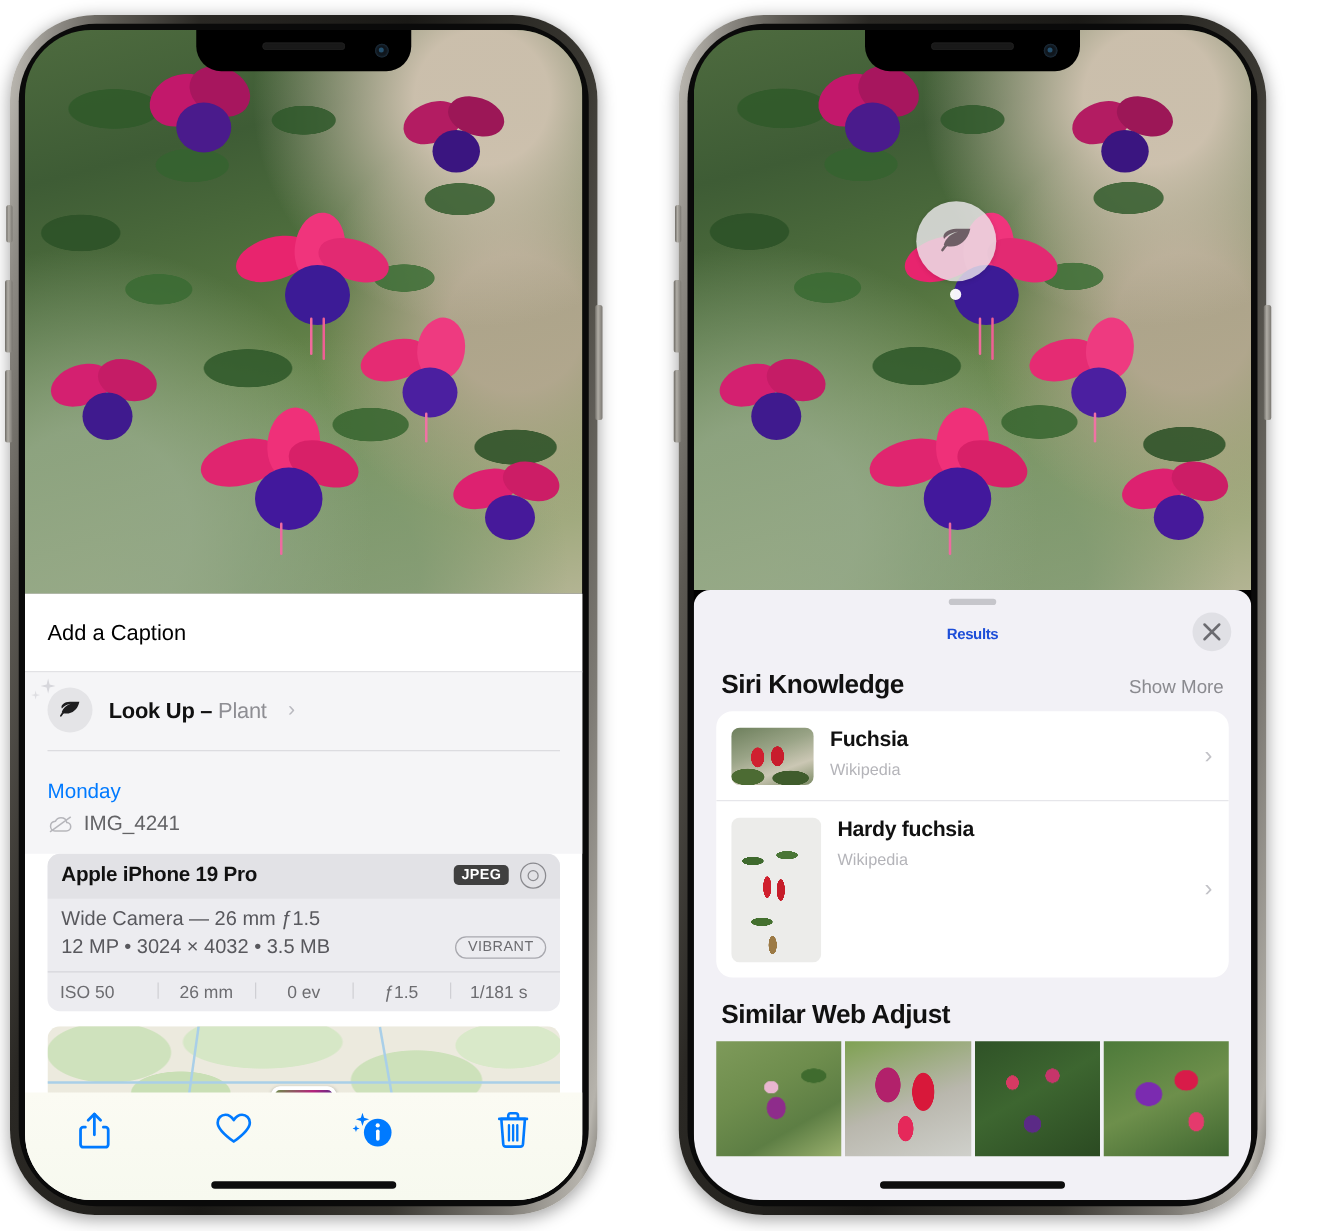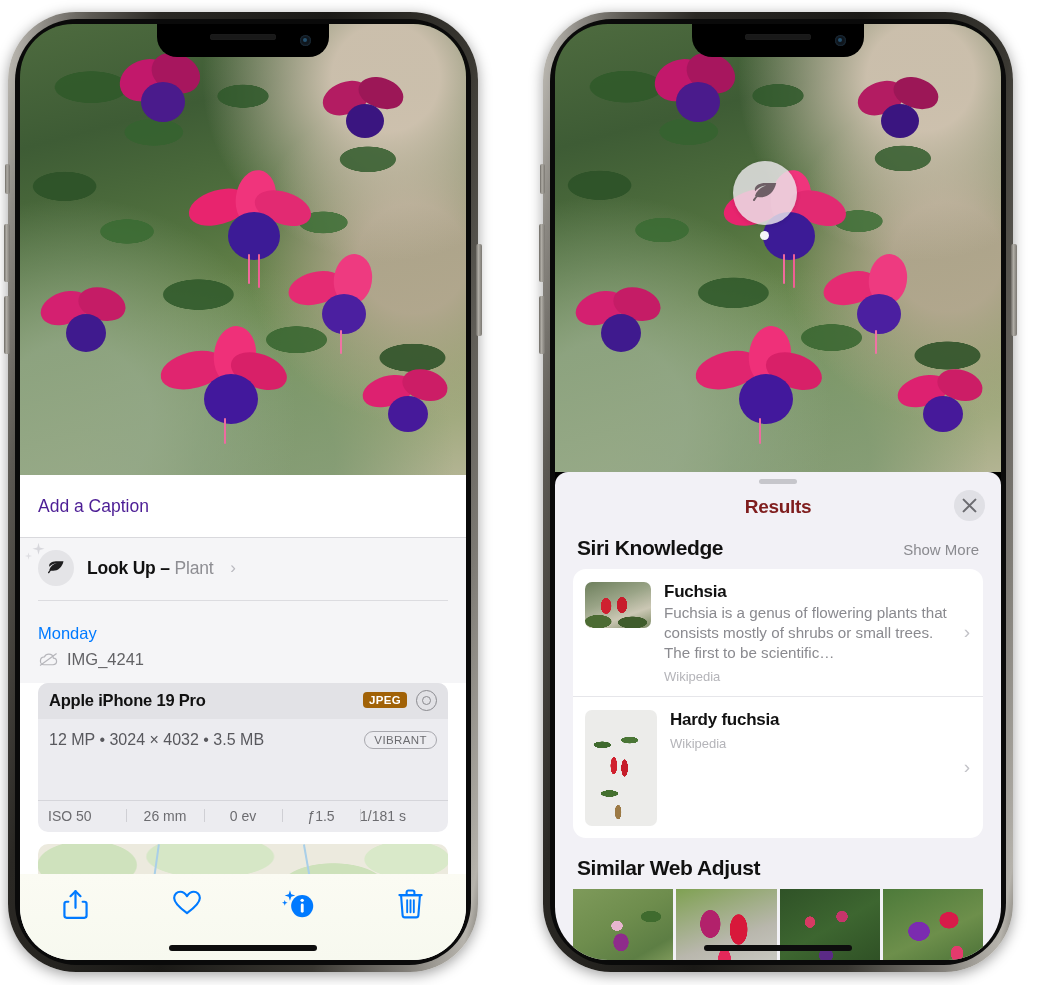--- a/index.html
+++ b/index.html
@@ -93,21 +93,21 @@
   .bloom .cor{ position:absolute; border-radius:50%; }
   .bloom .sta{ position:absolute; width:2px; border-radius:1px; }
 
   
   .sheet{ position:absolute; left:0; right:0; bottom:0; }
 
   
   .info{ background:#ffffff; top:451px; }
   .cap-row{ height:63px; display:flex; align-items:center; padding:0 18px;
     background:#fff; border-bottom:.5px solid #d9d9dd; }
-  .cap-ph{ font-size:17.5px; color:#4c1d95; }
+  .cap-ph{ font-size:17.5px; color:#000000; }
 
   .lookup-wrap{ background:#f5f5f7; padding:12px 18px 11px; }
   .lookup{ display:flex; align-items:center; gap:13px; position:relative; }
   .leafbadge{ width:36px; height:36px; border-radius:50%; background:#e4e4e7;
     display:flex; align-items:center; justify-content:center; flex:0 0 auto; position:relative; }
   .sparkA{ position:absolute; left:-7px; top:-8px; width:15px; height:15px; }
   .sparkB{ position:absolute; left:-14px; top:2px; width:9px; height:9px; }
   .lu-txt{ font-size:17.5px; font-weight:700; color:#111; letter-spacing:-.2px; }
   .lu-txt .sub{ font-weight:400; color:#8e8e93; }
   .chev{ color:#b9b9bf; font-size:17px; margin-left:4px; }
@@ -118,36 +118,36 @@
   .date-txt{ font-size:16.5px; font-weight:700; color:#111; letter-spacing:-.2px; }
   .adjust{ font-size:16.5px; color:#007AFF; }
   .fname{ display:flex; align-items:center; gap:8px; margin-top:7px; }
   .fname .nm{ font-size:16.5px; color:#636366; }
 
   .exif{ margin:0 18px; background:#ececf0; border-radius:10px; overflow:hidden; }
   .exif-hd{ display:flex; align-items:center; justify-content:space-between;
     padding:7px 11px 8px; background:#e2e2e6; }
   .exif-hd .dev{ font-size:16.5px; font-weight:700; color:#111; letter-spacing:-.2px; }
   .hd-right{ display:flex; align-items:center; gap:9px; }
-  .jpeg{ background:#a16207; color:#fff; font-size:11.5px; font-weight:700;
+  .jpeg{ background:#404040; color:#fff; font-size:11.5px; font-weight:700;
     padding:2px 6px; border-radius:4px; letter-spacing:.3px; }
   .raptor{ width:21px; height:21px; border-radius:50%; border:1.6px solid #8a8a8f;
     display:flex; align-items:center; justify-content:center; }
   .raptor i{ width:9px; height:9px; border-radius:50%; border:1.6px solid #8a8a8f; display:block; }
   .exif-bd{ padding:8px 11px 10px; }
   .exif-bd .l1{ font-size:16px; color:#58585d; }
   .exif-l2{ display:flex; align-items:flex-end; justify-content:space-between; margin-top:4px; }
   .exif-l2 .l2{ font-size:16px; color:#58585d; }
   .vibrant{ font-size:11.5px; color:#6c6c70; border:1px solid #a8a8ae;
     border-radius:9px; padding:2px 9px; letter-spacing:.4px; }
   .exif-ft{ display:flex; align-items:center; border-top:.5px solid #d5d5da;
-    padding:7px 10px 8px;margin-top:41px; }
+    padding:7px 10px 8px; }
   .exif-ft .cell{ flex:1; text-align:center; font-size:14px; color:#6c6c70; position:relative; }
   .exif-ft .cell:first-child{ text-align:left; }
-  .exif-ft .cell:last-child{ text-align:left; }
+  .exif-ft .cell:last-child{ text-align:center; }
   .exif-ft .cell+.cell::before{ content:""; position:absolute; left:0; top:1px;
     width:1px; height:13px; background:#cfcfd4; }
 
   .mapwrap{ margin:12px 18px 0; height:70px; border-radius:10px 10px 0 0; overflow:hidden; position:relative; }
   .map{ position:absolute; inset:0;
     background:
       radial-gradient(ellipse 70px 34px at 12% 30%, #cfe2bd 0 70%, transparent 72%),
       radial-gradient(ellipse 90px 30px at 42% 18%, #d6e7c6 0 70%, transparent 72%),
       radial-gradient(ellipse 74px 34px at 72% 62%, #cde1ba 0 70%, transparent 72%),
       radial-gradient(ellipse 60px 26px at 90% 22%, #d9e9c9 0 70%, transparent 72%),
@@ -162,21 +162,21 @@
 
   .toolbar{ position:absolute; left:0; right:0; bottom:0; height:86px;
     background:linear-gradient(180deg,#fbfbf3,#f7f9ef);
     display:flex; align-items:flex-start; padding-top:15px; }
   .tb{ flex:1; display:flex; justify-content:center; }
 
   
   .results{ top:448px; background:#f2f1f6; border-radius:13px 13px 0 0; overflow:hidden; }
   .grabber{ width:38px; height:5px; border-radius:3px; background:#c6c6cb; margin:7px auto 0; }
   .res-hd{ position:relative; height:46px; display:flex; align-items:center; justify-content:center; }
-  .res-title{ font-size:19px; font-weight:700; color:#7f1d1d; letter-spacing:-.3px; }
+  .res-title{ font-size:12px; font-weight:700; color:#1d4ed8; letter-spacing:-.3px; }
   .closebtn{ position:absolute; right:16px; top:6px; width:31px; height:31px; border-radius:50%;
     background:#e0e0e5; display:flex; align-items:center; justify-content:center; }
   .sec-hd{ display:flex; align-items:baseline; justify-content:space-between; padding:6px 22px 9px; }
   .sec-t{ font-size:21px; font-weight:700; color:#111; letter-spacing:-.4px; }
   .sec-a{ font-size:15px; color:#8a8a8f; }
   .cards{ margin:0 18px; background:#fff; border-radius:13px; overflow:hidden; }
   .card{ display:flex; align-items:flex-start; gap:13px; padding:13px 12px 12px; position:relative; }
   .card+.card{ border-top:.5px solid #e6e6ea; }
   .thumb{ flex:0 0 auto; border-radius:7px; overflow:hidden; position:relative; }
   .t1{ width:66px; height:46px;
@@ -339,20 +339,21 @@
           <div class="exif-hd">
             <span class="dev">Apple iPhone 19 Pro</span>
             <span class="hd-right">
               <span class="jpeg">JPEG</span>
               <span class="raptor">
                   <i></i>
                 </span>
             </span>
           </div>
           <div class="exif-bd">
+            <div class="l1">Wide Camera — 26 mm ƒ1.5</div>
             <div class="exif-l2">
               <span class="l2">12 MP • 3024 × 4032 • 3.5 MB</span>
               <span class="vibrant">VIBRANT</span>
             </div>
           </div>
           <div class="exif-ft">
             <span class="cell">ISO 50</span>
             <span class="cell">26 mm</span>
             <span class="cell">0 ev</span>
             <span class="cell">ƒ1.5</span>
@@ -487,21 +488,20 @@
         <div class="sec-hd">
           <span class="sec-t">Siri Knowledge</span>
           <span class="sec-a">Show More</span>
         </div>
 
         <div class="cards">
           <div class="card">
             <span class="thumb t1"></span>
             <span class="ctext">
               <div class="ctitle">Fuchsia</div>
-              <div class="cdesc">Fuchsia is a genus of flowering plants that consists mostly of shrubs or small trees. The first to be scientific…</div>
               <div class="csrc">Wikipedia</div>
             </span>
             <span class="cchev">›</span>
           </div>
           <div class="card">
             <span class="thumb t2"></span>
             <span class="ctext">
               <div class="ctitle">Hardy fuchsia</div>
               <div class="csrc">Wikipedia</div>
             </span>

